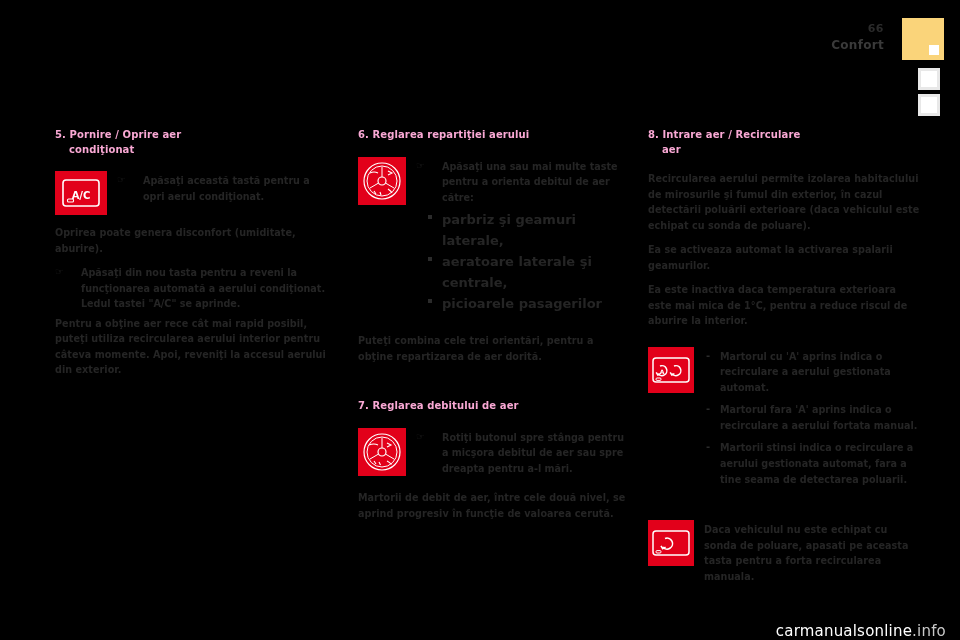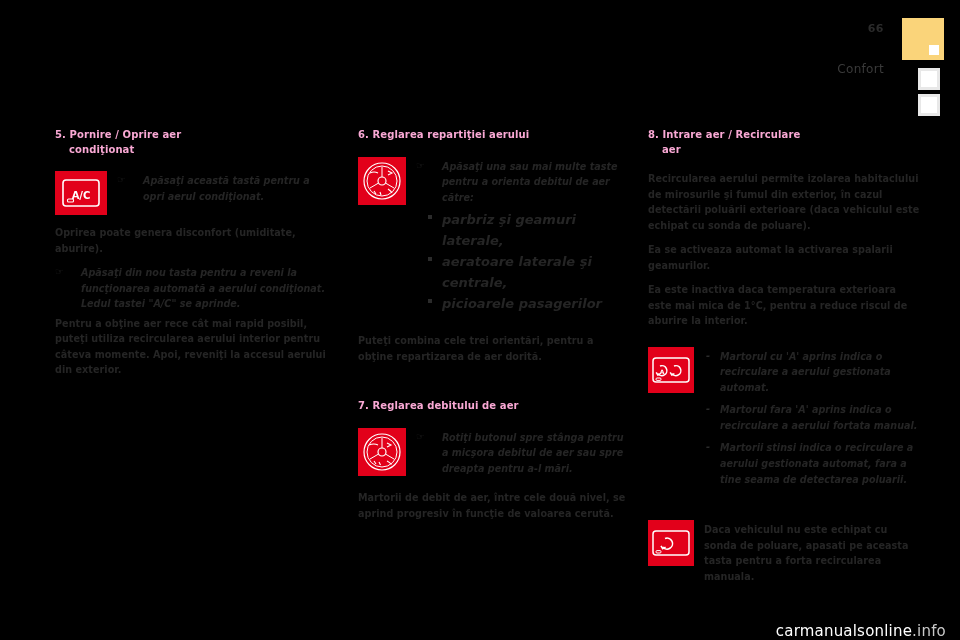--- a/index.html
+++ b/index.html
@@ -31,25 +31,24 @@
     font-size: 11px;
     font-weight: bold;
     color: #2b2b2b;
     letter-spacing: .5px;
   }
   .section-title {
     position: absolute;
     right: 60px;
     top: 20px;
     font-size: 12px;
-    font-weight: normal;
+    font-weight: bold;
     color: #3a3a3a;
     letter-spacing: .3px;
     white-space: nowrap;
-    margin-top: 24px;
   }
   .tab-yellow {
     position: absolute;
     right: 0;
     top: 0;
     width: 42px;
     height: 42px;
     background: #fad47a;
   }
   .tab-yellow .inner-sq {
@@ -133,21 +132,20 @@
     flex: 1 1 auto;
     padding-left: 10px;
     padding-top: 2px;
   }
 
   
   ul.hand-list, ul.dot-list, ul.dash-list {
     list-style: none;
     margin: 0;
     padding: 0;
-    font-style: italic;
   }
   ul.hand-list > li {
     position: relative;
     padding-left: 26px;
     color: #252525;
     font-size: 9.6px;
     font-weight: bold;
     line-height: 1.62;
     margin-bottom: 4px;
   }

